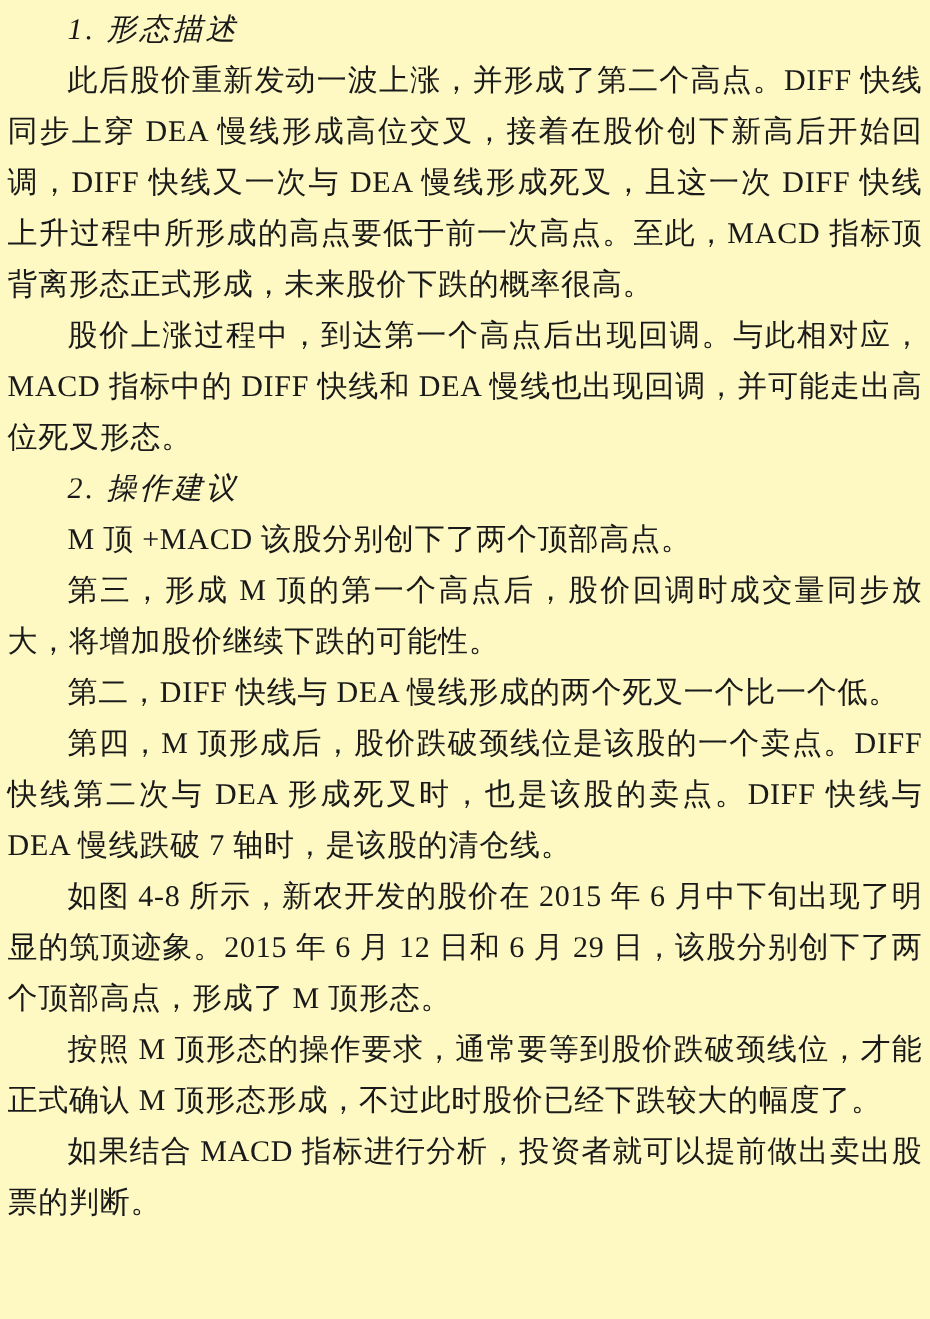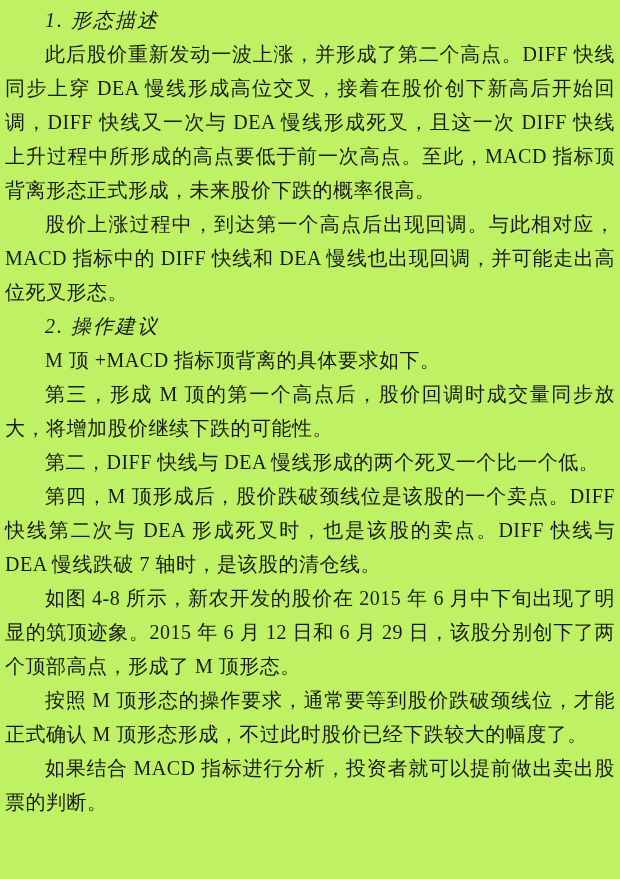--- a/index.html
+++ b/index.html
@@ -5,21 +5,21 @@
   html, body {
     margin: 0;
     padding: 0;
     background: #f2f2f0;
   }
   .page {
     position: relative;
     width: 620px;
     height: 879px;
     margin: 0 auto;
-    background: #bef264;
+    background: #fef9c3;
     overflow: hidden;
     box-sizing: border-box;
     padding: 3px 5px 0 5px;
     font-family: "Liberation Serif", "DejaVu Serif", serif;
     color: #1a1a1a;
   }
   .doc p {
     margin: 0;
     font-size: 20px;
     line-height: 34px;
@@ -35,21 +35,21 @@
 </style>
 </head>
 <body>
 
 <div class="page">
   <div class="doc">
     <p class="heading">1. 形态描述</p>
     <p>此后股价重新发动一波上涨，并形成了第二个高点。DIFF 快线同步上穿 DEA 慢线形成高位交叉，接着在股价创下新高后开始回调，DIFF 快线又一次与 DEA 慢线形成死叉，且这一次 DIFF 快线上升过程中所形成的高点要低于前一次高点。至此，MACD 指标顶背离形态正式形成，未来股价下跌的概率很高。</p>
     <p>股价上涨过程中，到达第一个高点后出现回调。与此相对应，MACD 指标中的 DIFF 快线和 DEA 慢线也出现回调，并可能走出高位死叉形态。</p>
     <p class="heading">2. 操作建议</p>
-    <p>M 顶 +MACD 指标顶背离的具体要求如下。</p>
+    <p>M 顶 +MACD 该股分别创下了两个顶部高点。</p>
     <p>第三，形成 M 顶的第一个高点后，股价回调时成交量同步放大，将增加股价继续下跌的可能性。</p>
     <p>第二，DIFF 快线与 DEA 慢线形成的两个死叉一个比一个低。</p>
     <p>第四，M 顶形成后，股价跌破颈线位是该股的一个卖点。DIFF 快线第二次与 DEA 形成死叉时，也是该股的卖点。DIFF 快线与 DEA 慢线跌破 7 轴时，是该股的清仓线。</p>
     <p>如图 4-8 所示，新农开发的股价在 2015 年 6 月中下旬出现了明显的筑顶迹象。2015 年 6 月 12 日和 6 月 29 日，该股分别创下了两个顶部高点，形成了 M 顶形态。</p>
     <p>按照 M 顶形态的操作要求，通常要等到股价跌破颈线位，才能正式确认 M 顶形态形成，不过此时股价已经下跌较大的幅度了。</p>
     <p>如果结合 MACD 指标进行分析，投资者就可以提前做出卖出股票的判断。</p>
 
   </div>
 </div>
 

